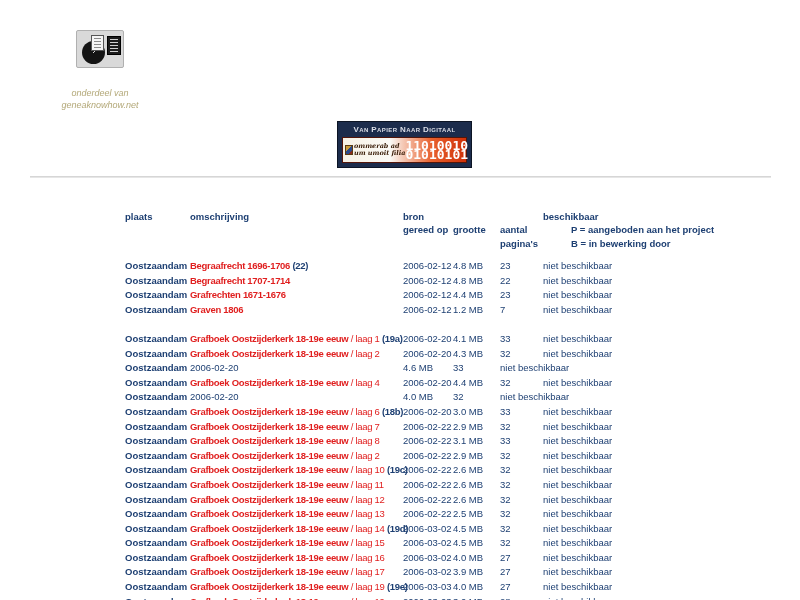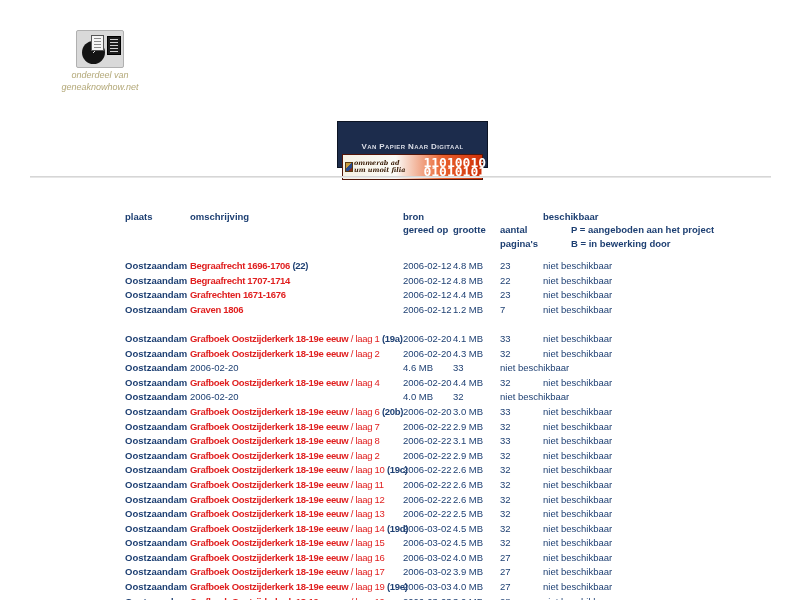--- a/index.html
+++ b/index.html
@@ -24,36 +24,36 @@
     position:absolute; left:14px; top:4px; width:13px; height:16px;
     background:#f5f5f5; border:1px solid #555;
   }
   .logo-doc-white i { display:block; height:1px; background:#8a8a8a; margin:2px 2px 0 2px; }
   .logo-doc-dark {
     position:absolute; left:30px; top:5px; width:14px; height:19px;
     background:#1c1c1c; border:1px solid #000;
   }
   .logo-doc-dark i { display:block; height:1px; background:#cfcfcf; margin:2px 2px 0 2px; }
   .logo-caption {
-    margin-top:1px; font-size:9px; font-style:italic; line-height:12px; color:#b3a878;
+    margin-top:19px; font-size:9px; font-style:italic; line-height:12px; color:#b3a878;
   }
 
   
   .banner {
-    position:absolute; left:337px; top:121px; width:151px; height:47px;
-    background:#1c2c4c; border:1px solid #0c1424; padding:19px 4px;
+    position:absolute; left:337px; top:121px; width:135px; height:47px;
+    background:#1c2c4c; border:1px solid #0c1424; padding:2px 4px;
   }
   .banner-title {
     color:#dcdfe8; font-size:8px; font-weight:bold; text-align:center;
     font-variant:small-caps; letter-spacing:0.4px; line-height:11px; white-space:nowrap;
   }
   .banner-strip {
     margin-top:2px; height:26px; border:1px solid #53160a;
     background:linear-gradient(90deg, #f6f1e4 0%, #fbfaf6 38%, #e8602c 72%, #cf3008 100%);
-    display:flex; align-items:center; justify-content:space-between; padding:1px 2px;gap:18px;
+    display:flex; align-items:center; justify-content:space-between; padding:1px 2px;
   }
   .manuscript { display:flex; align-items:center; gap:1px; }
   .manuscript-initial {
     width:8px; height:10px; flex:0 0 auto;
     background:linear-gradient(135deg, #c89b3c 0 40%, #2a4a8a 40% 75%, #8a2a1a 75% 100%);
     border:1px solid #5a3a10;
   }
   .manuscript-text {
     font-family:"DejaVu Serif", serif; font-weight:bold; font-style:italic;
     font-size:6.5px; line-height:7px; color:#3a1d08; white-space:nowrap;
@@ -235,21 +235,21 @@
   <div class="trow grid-row">
     <div class="cell-plaats">Oostzaandam</div>
     <div class="cell-date">2006-02-20</div>
     <div class="cell-size">4.0 MB</div>
     <div class="cell-pages">32</div>
     <div class="cell-transcr">niet beschikbaar</div>
   </div>
 
   <div class="trow grid-row">
     <div class="cell-plaats">Oostzaandam</div>
-    <div class="cell-desc"><span class="desc-title">Grafboek Oostzijderkerk 18-19e eeuw</span><span class="desc-sub"> / laag 6</span><span class="desc-tag"> (20b)</span></div>
+    <div class="cell-desc"><span class="desc-title">Grafboek Oostzijderkerk 18-19e eeuw</span><span class="desc-sub"> / laag 6</span><span class="desc-tag"> (18b)</span></div>
     <div class="cell-date">2006-02-20</div>
     <div class="cell-size">3.0 MB</div>
     <div class="cell-pages">33</div>
     <div class="cell-transcr">niet beschikbaar</div>
   </div>
 
   <div class="trow grid-row">
     <div class="cell-plaats">Oostzaandam</div>
     <div class="cell-desc"><span class="desc-title">Grafboek Oostzijderkerk 18-19e eeuw</span><span class="desc-sub"> / laag 7</span><span class="desc-tag"></span></div>
     <div class="cell-date">2006-02-22</div>

